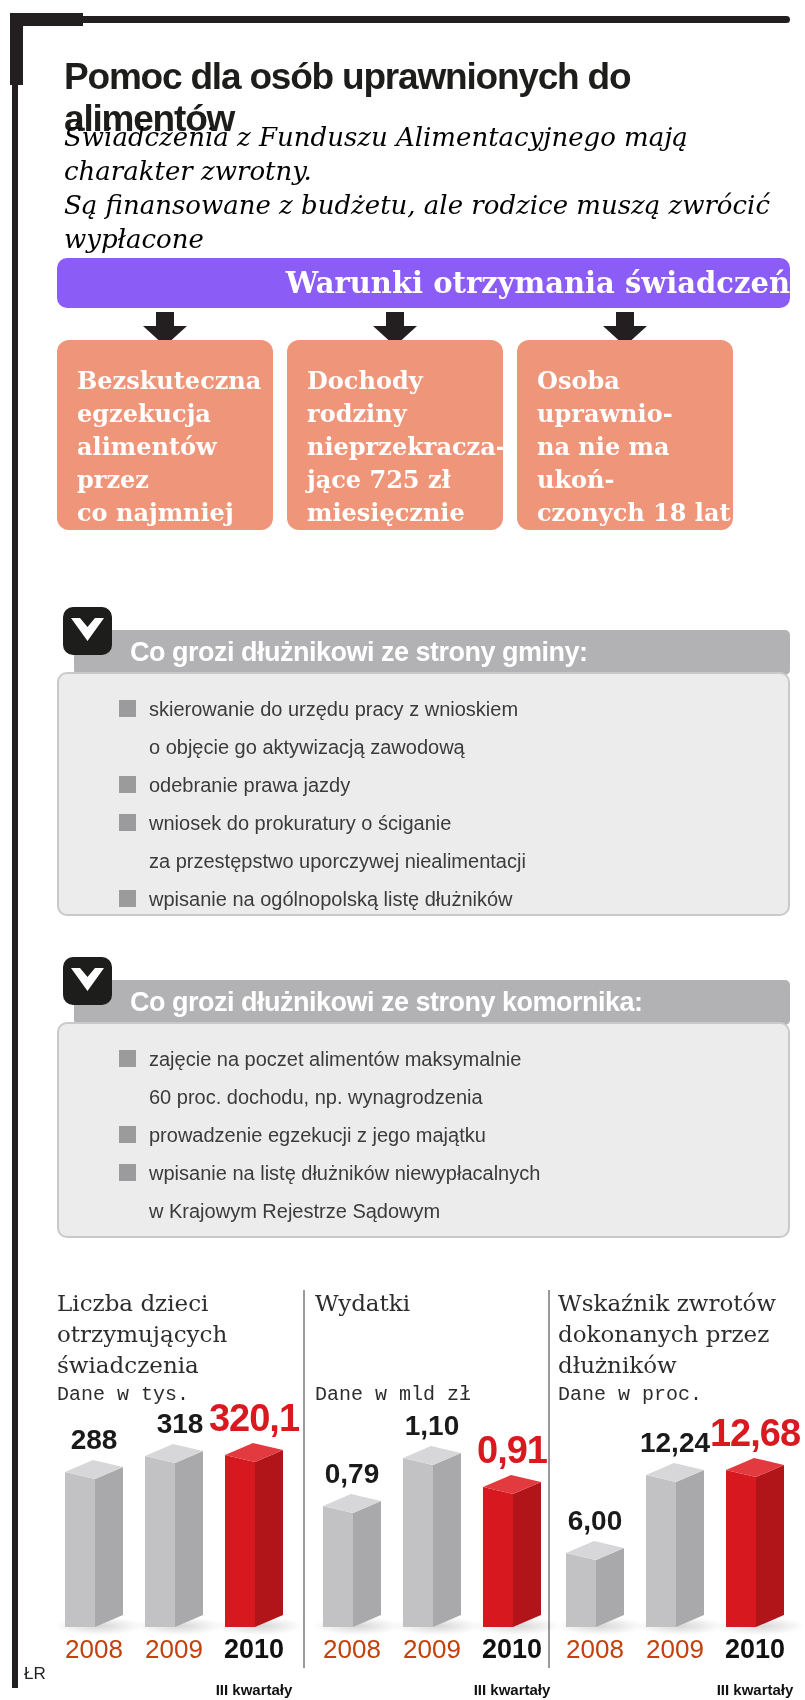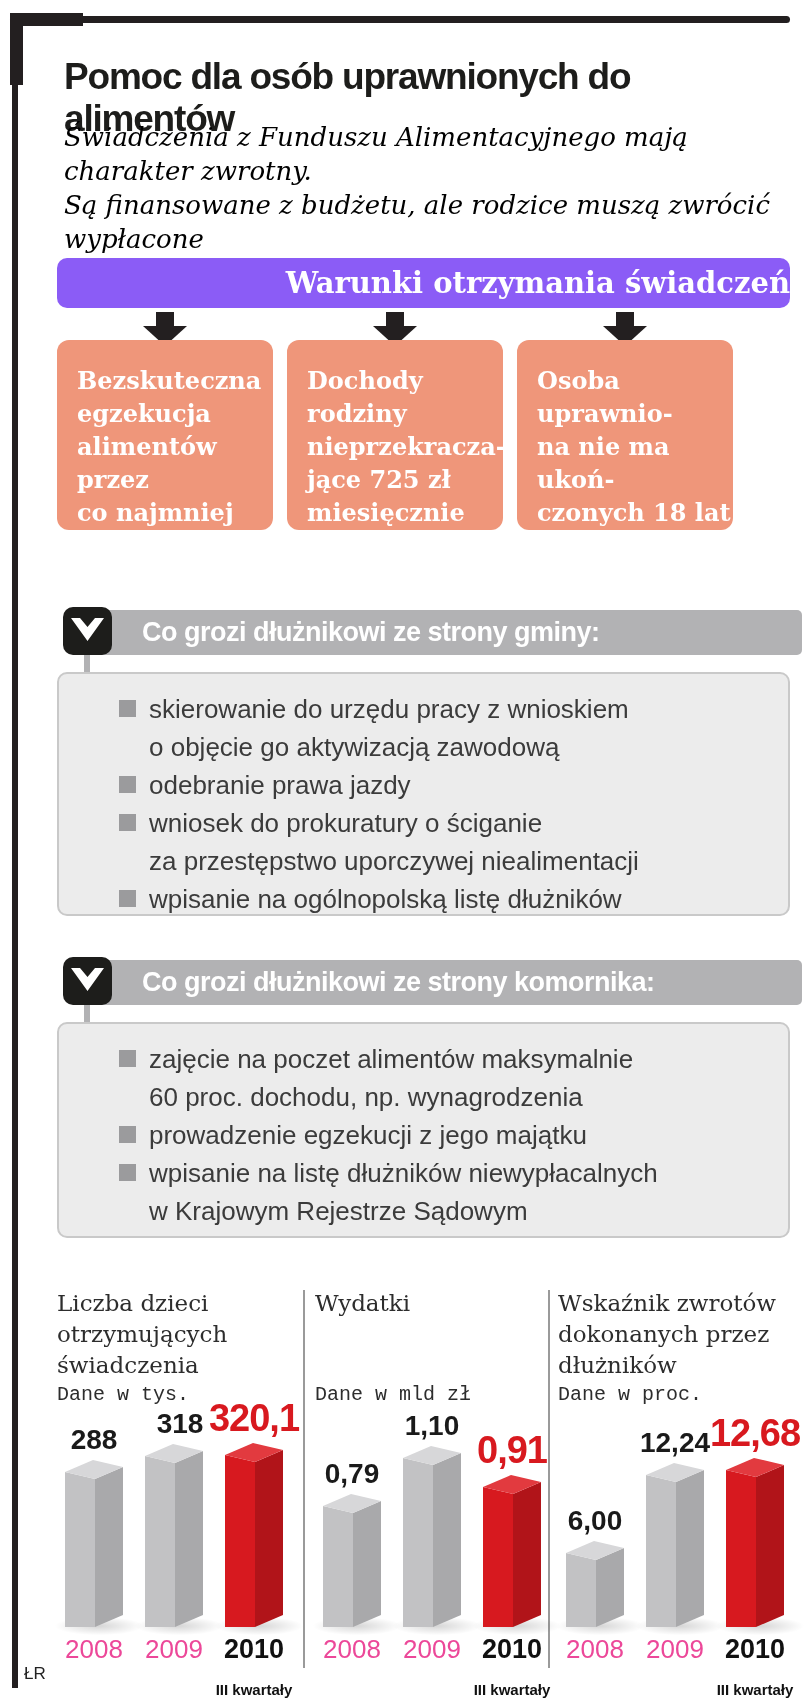--- a/index.html
+++ b/index.html
@@ -25,47 +25,47 @@
   .arrow .stem{position:absolute;left:13px;top:0;width:18px;height:15px;background:#231f20;}
   .arrow .head{position:absolute;left:0;top:14px;width:0;height:0;
                border-left:22px solid transparent;border-right:22px solid transparent;border-top:20px solid #231f20;}
   .a1{left:143px;} .a2{left:373px;} .a3{left:603px;}
   .cond-box{position:absolute;top:340px;width:216px;height:190px;background:#ef967a;border-radius:12px;
             box-sizing:border-box;padding:24px 0 0 20px;}
   .cond-box div{font-family:"DejaVu Serif",serif;font-weight:bold;font-size:24px;line-height:33px;color:#fff;}
   .b1{left:57px;} .b2{left:287px;} .b3{left:517px;}
 
   
-  .sec-bar{position:absolute;left:86px;width:716px;height:45px;background:#b2b2b4;border-radius:5px;}
+  .sec-bar{position:absolute;left:74px;width:716px;height:45px;background:#b2b2b4;border-radius:5px;margin-top:20px;}
   .sec-bar span{display:block;padding-left:56px;font-size:27px;font-weight:bold;line-height:45px;color:#fff;letter-spacing:-0.5px;}
   .sec-icon{position:absolute;left:63px;width:49px;height:48px;background:#1d1d1b;border-radius:10px;}
   .sec-conn{position:absolute;left:84px;width:6px;height:17px;background:#b2b2b4;}
   .s1-bar{top:610px;} .s1-icon{top:607px;} .s1-conn{top:655px;}
   .s2-bar{top:960px;} .s2-icon{top:957px;} .s2-conn{top:1005px;}
   .list-box{position:absolute;left:57px;width:733px;background:#ececec;border:2px solid #c9c9c9;border-radius:10px;
             box-sizing:border-box;padding-top:16px;}
   .lb1{top:672px;height:244px;} .lb2{top:1022px;height:216px;}
-  .li{display:flex;gap:13px;padding-left:60px;font-size:26px;line-height:38px;color:#3b3b3b;}
+  .li{display:flex;gap:13px;padding-left:60px;font-size:20px;line-height:38px;color:#3b3b3b;}
   .li .bullet{flex:none;width:17px;height:17px;background:#9b9b9d;margin-top:10px;}
   .li span{display:block;}
 
   
   .divider{position:absolute;top:1290px;width:2px;height:378px;background:#9a9a9a;}
   .d1{left:303px;} .d2{left:548px;}
   .chart{position:absolute;top:1288px;width:240px;}
   .c1{left:57px;} .c2{left:315px;} .c3{left:558px;}
   .chart-title div{font-family:"DejaVu Serif",serif;font-size:23px;line-height:31px;color:#2d2d2d;}
   .chart-unit{position:absolute;left:0;top:95px;font-family:Liberation Mono, monospace;font-size:20px;color:#2d2d2d;}
   .bars{position:absolute;left:0;top:129px;width:240px;height:210px;}
   .bars svg{position:absolute;bottom:0;overflow:visible;}
   .bar-shadow{position:absolute;bottom:-9px;width:96px;height:20px;
               background:radial-gradient(ellipse at center,rgba(0,0,0,0.16) 0%,rgba(0,0,0,0) 65%);}
   .vlabel{position:absolute;width:120px;text-align:center;font-size:28px;font-weight:bold;color:#1a1a1a;line-height:1;}
   .vlabel.hot{font-size:38px;color:#d8191f;letter-spacing:-1px;}
-  .xl{position:absolute;top:347px;width:116px;text-align:center;font-size:26px;color:#ec4899;line-height:1.1;}
+  .xl{position:absolute;top:347px;width:116px;text-align:center;font-size:26px;color:#c2410c;line-height:1.1;}
   .x0{left:-21px;} .x1{left:59px;} .x2{left:139px;}
   .xl.b{font-weight:bold;color:#111;font-size:27px;}
   .xl .sub{display:block;font-size:15px;font-weight:bold;color:#111;margin-top:17px;}
 
   .credit{position:absolute;left:24px;top:1664px;font-size:17px;color:#222;}
 </style>
 </head>
 <body>
 
 <div class="page">

